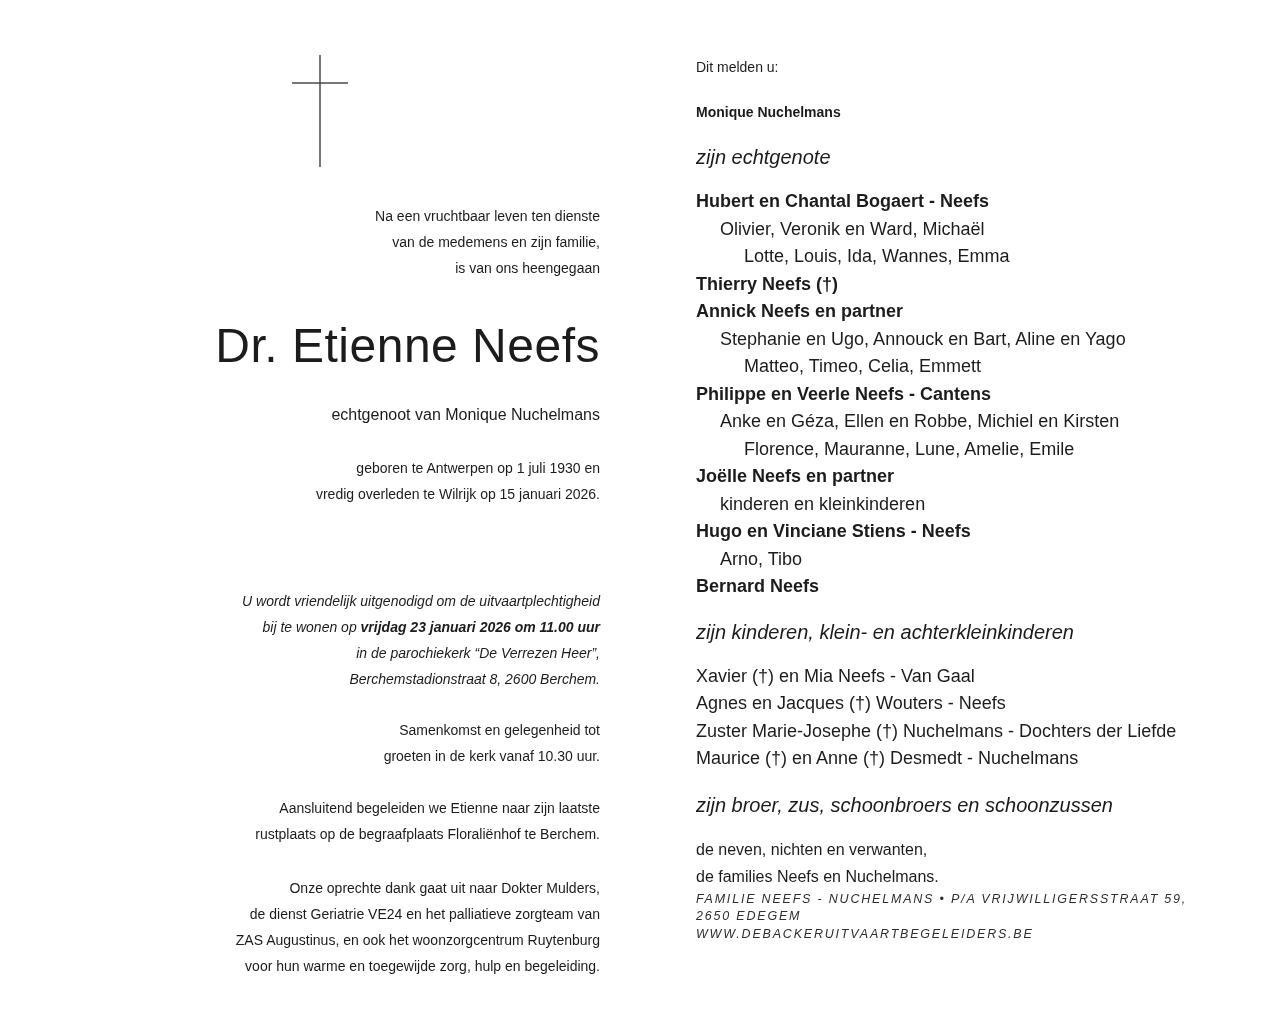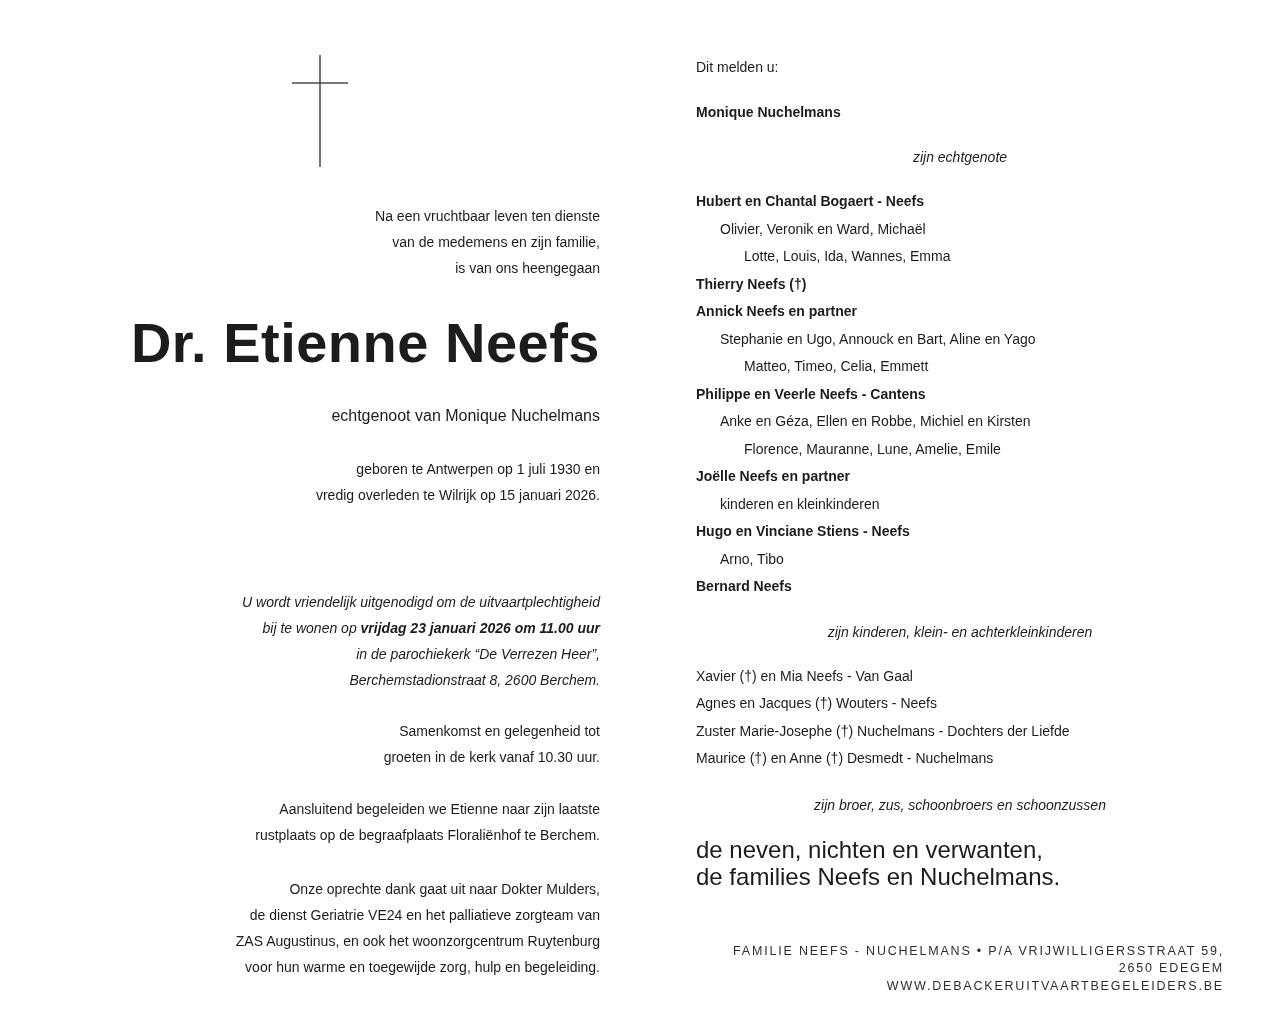--- a/index.html
+++ b/index.html
@@ -13,44 +13,45 @@
     position:absolute; left:40px; top:0; width:560px;
     text-align:right;
   }
   .col-right {
     position:absolute; left:696px; top:0; width:528px;
     text-align:left;
   }
   .cross { display:block; margin:55px auto 0; }
   .para { font-size:14px; line-height:26px; }
   .intro { margin-top:36px; }
-  .name  { margin-top:28px; font-size:56px; font-weight:700; line-height:1.2; letter-spacing:0.5px; }
+  .name  { margin-top:36px; font-size:48px; font-weight:400; line-height:1.2; letter-spacing:0.5px; }
   .subtitle { margin-top:30px; font-size:16px; line-height:1.2; font-weight:400; }
   .dates { margin-top:31px; }
   .invitation { margin-top:81px;font-style:italic; }
   .gathering { margin-top:25px; }
   .burial { margin-top:26px; }
   .thanks { margin-top:28px; }
   .announce { margin-top:54px; }
   .spouse-name { margin-top:19px; font-weight:bold; }
-  .relation { font-style:italic; text-align:center; font-size:14px; line-height:26px; }
+  .relation { font-style:italic; text-align:left; font-size:20px; line-height:26px; }
   .relation-spouse { margin-top:19px; }
   .relation-children { margin-top:18px; }
   .relation-siblings { margin-top:19px; }
   .fam-list { margin-top:18px; }
-  .fam-line { font-size:14px; line-height:27.5px; }
+  .fam-line { font-size:18px; line-height:27.5px; }
   .fam-line.bold { font-weight:bold; }
   .fam-line.ind1 { padding-left:24px; }
   .fam-line.ind2 { padding-left:48px; }
   .siblings { margin-top:18px; }
-  .relatives { margin-top:18px; font-size:24px; line-height:27.5px; }
+  .relatives { margin-top:18px; font-size:16px; line-height:27.5px; }
   .footer {
-    margin-top:52px; text-align:right;
+    text-align:left;
     font-size:12.5px; line-height:17.5px; letter-spacing:1.8px;
     color:#2e2e2e;
+    font-style:italic;
   }
 </style>
 </head>
 <body>
 
 <div class="col-left">
 
   <svg class="cross" width="56" height="112" viewBox="0 0 56 112">
     <line x1="28" y1="0" x2="28" y2="112" stroke="#4a4a4a" stroke-width="1.5"></line>
     <line x1="0" y1="28" x2="56" y2="28" stroke="#4a4a4a" stroke-width="1.5"></line>

